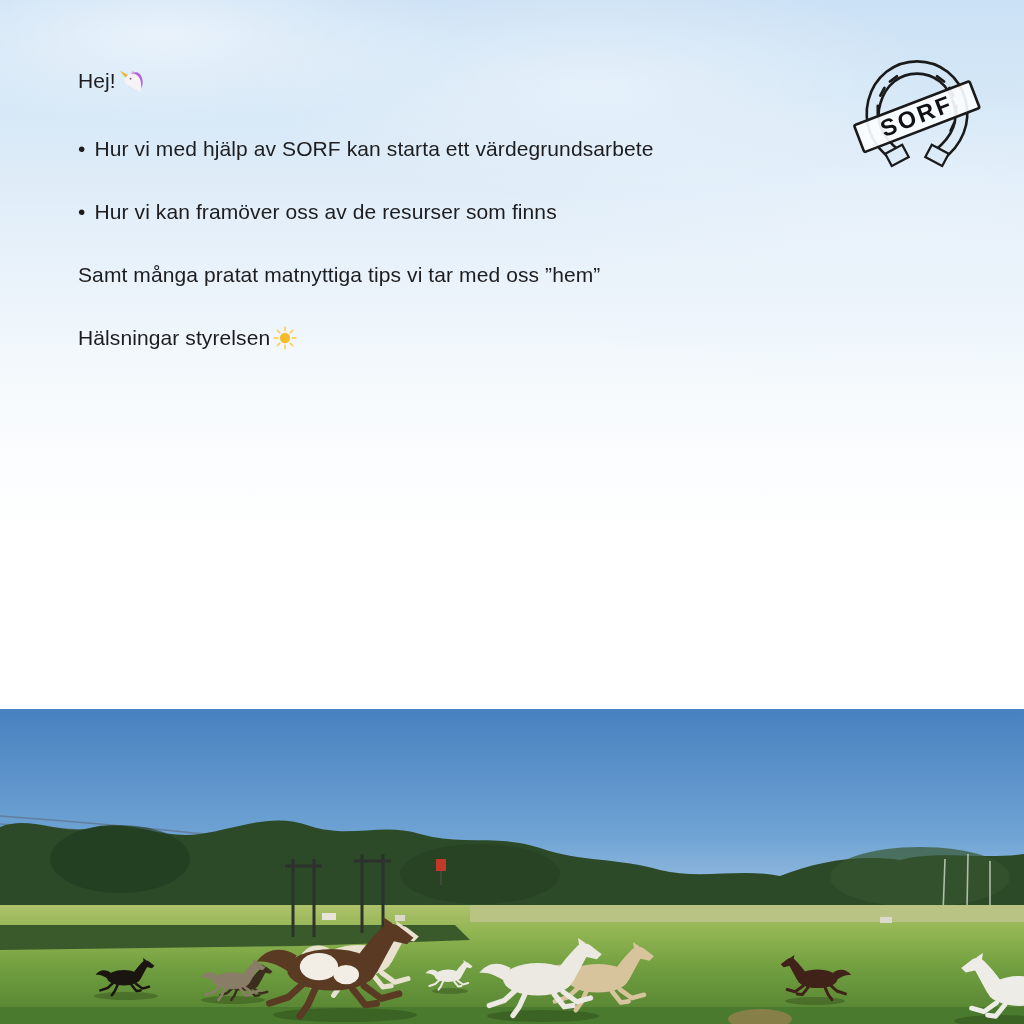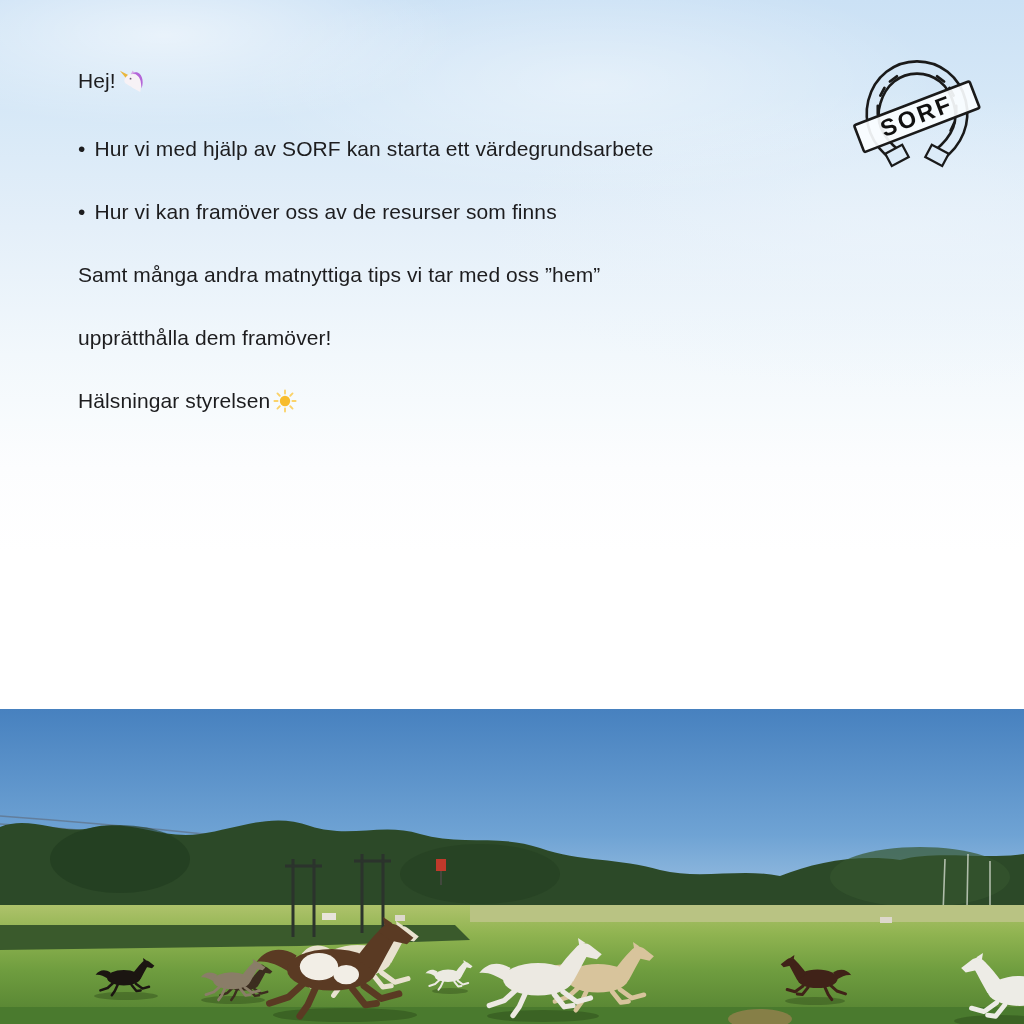--- a/index.html
+++ b/index.html
@@ -48,24 +48,23 @@
           <circle cx="12.5" cy="10.5" r="1" fill="#6d5a78"></circle>
         </svg></span></p>
 
 
 
 
       <p><span class="bullet-marker">•</span><span>Hur vi med hjälp av SORF kan starta ett värdegrundsarbete</span></p>
 
       <p><span class="bullet-marker">•</span><span>Hur vi kan framöver oss av de resurser som finns</span></p>
 
-      <p>Samt många andra matnyttiga tips vi tar med oss ”hem”</p>
+      <p>Samt många pratat matnyttiga tips vi tar med oss ”hem”</p>
 
       <p>
-        <span style="display:block">upprätthålla dem framöver!</span>
       </p>
 
       <p><span>Hälsningar styrelsen</span><span class="emoji"><svg width="24" height="24" viewBox="0 0 26 26" aria-hidden="true">
           <g stroke="#fbd268" stroke-width="2" stroke-linecap="round">
             <line x1="13" y1="1.5" x2="13" y2="5"></line>
                 <line x1="13" y1="21" x2="13" y2="24.5"></line>
             <line x1="1.5" y1="13" x2="5" y2="13"></line>
                 <line x1="21" y1="13" x2="24.5" y2="13"></line>
             <line x1="4.8" y1="4.8" x2="7.3" y2="7.3"></line>
                 <line x1="18.7" y1="18.7" x2="21.2" y2="21.2"></line>

